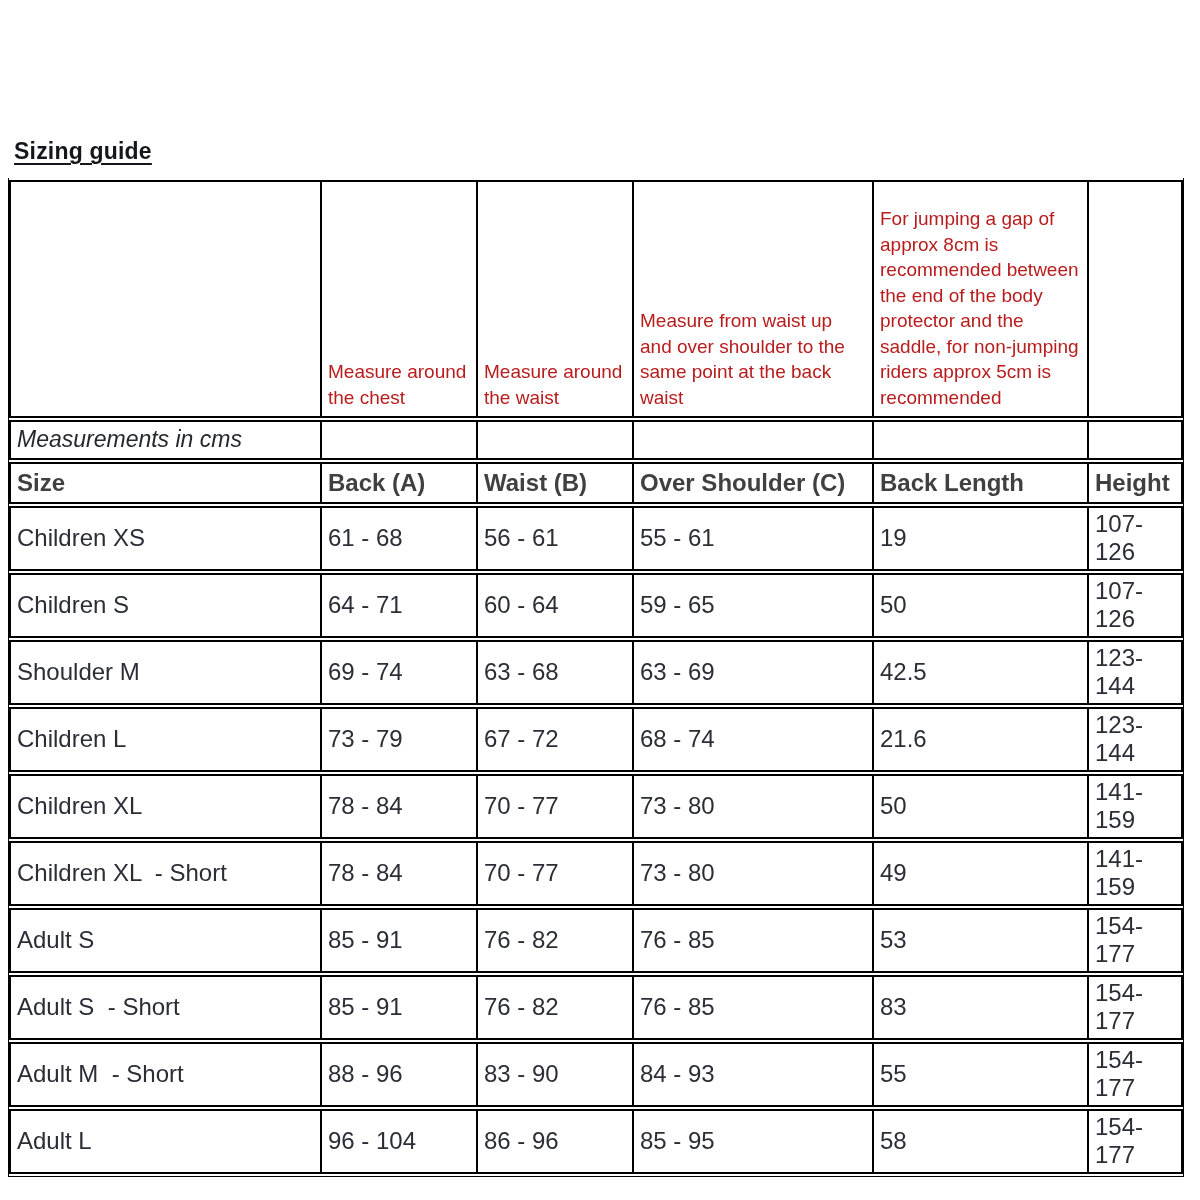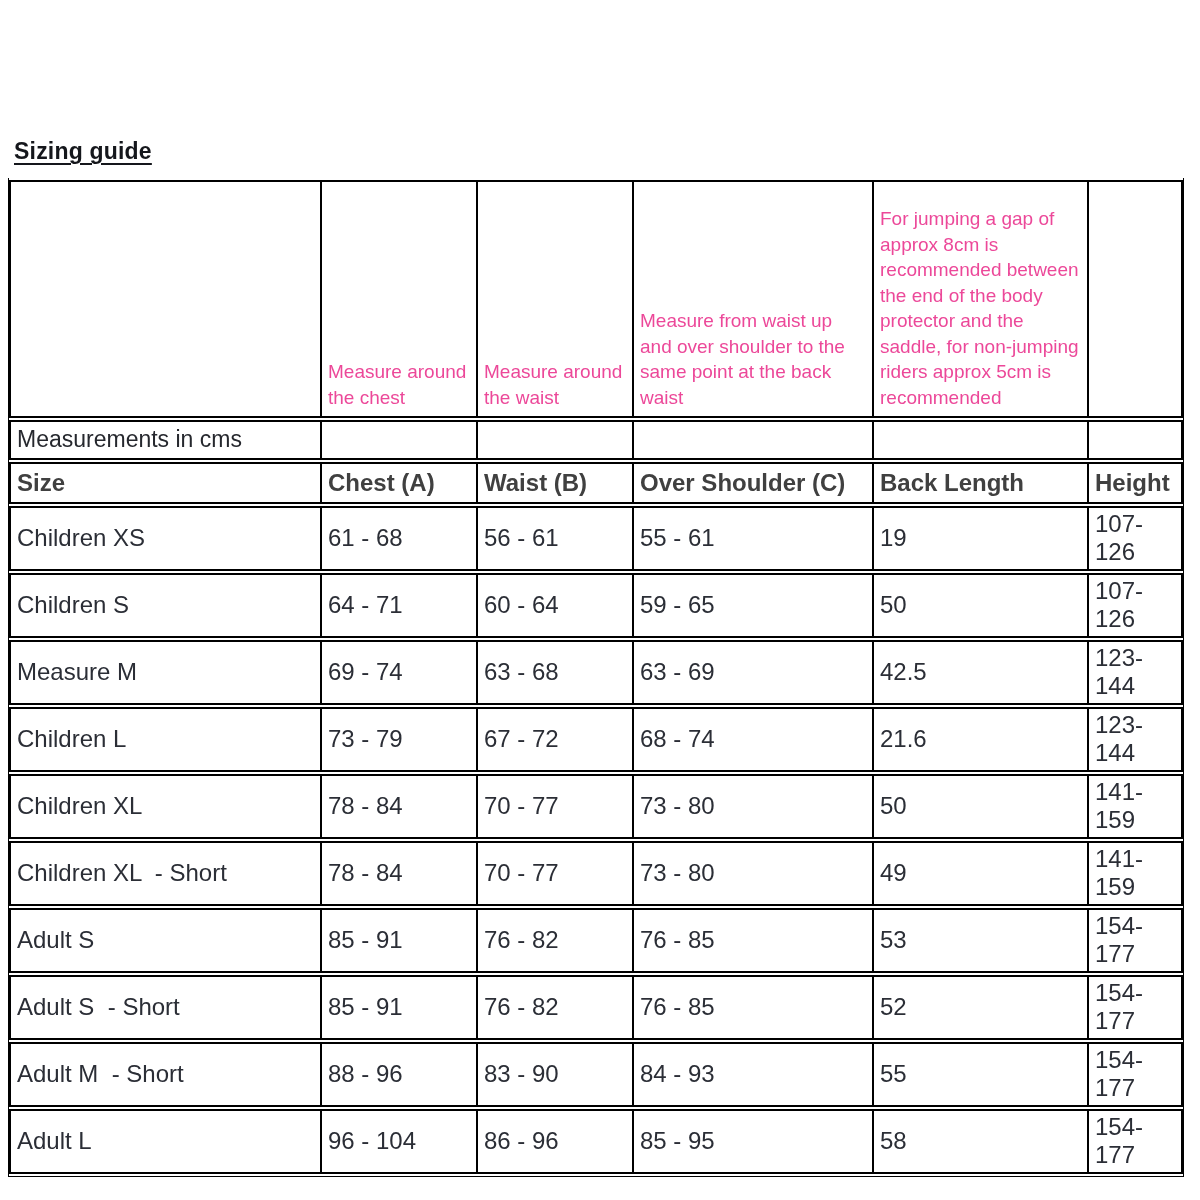--- a/index.html
+++ b/index.html
@@ -54,26 +54,27 @@
     background: #ffffff;
   }
   td:first-child { border-left-width: 2px; }
   td:last-child  { border-right-width: 2px; }
 
   tr.desc td {
     height: 238px;
     vertical-align: bottom;
     font-size: 19px;
     line-height: 25.5px;
-    color: #ec4899;
+    color: #b91c1c;
     padding: 3px 4px 6px 6px;
   }
   tr.units td {
     height: 40px;
     font-size: 23px;
+    font-style: italic;
     color: #26282e;
     vertical-align: middle;
   }
   tr.head td {
     height: 42px;
     font-size: 24px;
     font-weight: bold;
     color: #404040;
     vertical-align: middle;
   }
@@ -116,21 +117,21 @@
         <td>Measurements in cms</td>
         <td></td>
         <td></td>
         <td></td>
         <td></td>
         <td></td>
       </tr>
 
       <tr class="head">
         <td>Size</td>
-        <td>Chest (A)</td>
+        <td>Back (A)</td>
         <td>Waist (B)</td>
         <td>Over Shoulder (C)</td>
         <td>Back Length</td>
         <td>Height</td>
       </tr>
     </tbody>
 
     <tbody id="rows">
         <tr class="data">
           <td>Children XS</td>
@@ -142,21 +143,21 @@
         </tr>
         <tr class="data">
           <td>Children S</td>
           <td>64 - 71</td>
           <td>60 - 64</td>
           <td>59 - 65</td>
           <td>50</td>
           <td>107-126</td>
         </tr>
         <tr class="data">
-          <td>Measure M</td>
+          <td>Shoulder M</td>
           <td>69 - 74</td>
           <td>63 - 68</td>
           <td>63 - 69</td>
           <td>42.5</td>
           <td>123-144</td>
         </tr>
         <tr class="data">
           <td>Children L</td>
           <td>73 - 79</td>
           <td>67 - 72</td>
@@ -186,21 +187,21 @@
           <td>76 - 82</td>
           <td>76 - 85</td>
           <td>53</td>
           <td>154-177</td>
         </tr>
         <tr class="data">
           <td>Adult S  - Short</td>
           <td>85 - 91</td>
           <td>76 - 82</td>
           <td>76 - 85</td>
-          <td>52</td>
+          <td>83</td>
           <td>154-177</td>
         </tr>
         <tr class="data">
           <td>Adult M  - Short</td>
           <td>88 - 96</td>
           <td>83 - 90</td>
           <td>84 - 93</td>
           <td>55</td>
           <td>154-177</td>
         </tr>

